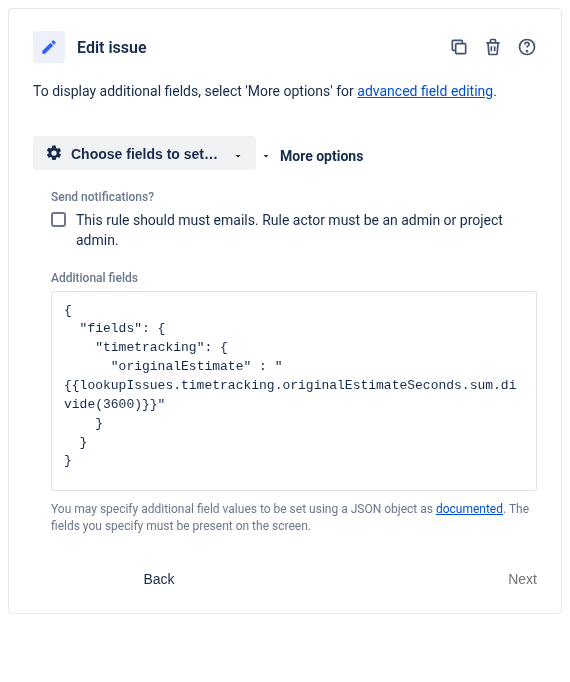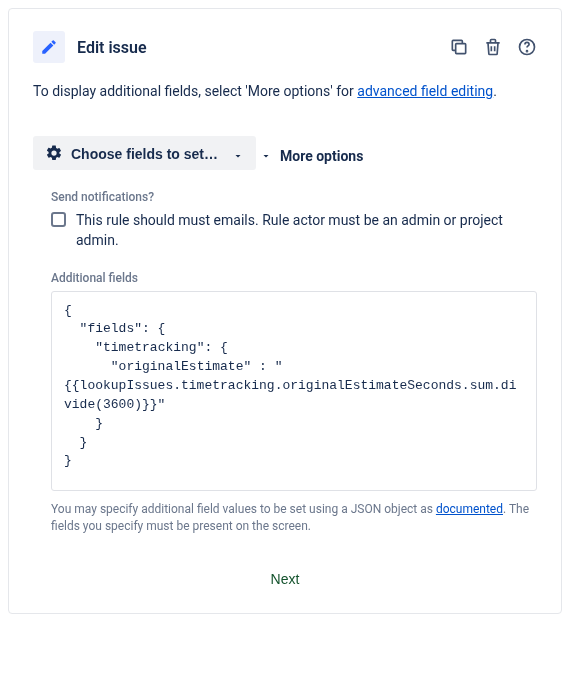--- a/index.html
+++ b/index.html
@@ -143,21 +143,21 @@
       flex: 1;
       text-align: center;
       font-size: 14px;
       font-weight: 500;
       padding: 8px 0;
       background: transparent;
       border: none;
       cursor: pointer;
     }
     .back-btn { color: #172b4d; }
-    .next-btn { color: #14532d; cursor: default; }
+    .next-btn { color: #737373; cursor: default; text-align: right; }
   </style>
 </head>
 <body>
 
 <div class="panel">
 
   <div class="header">
     <div class="icon-box">
       <svg width="18" height="18" viewBox="0 0 24 24" fill="#2962ff">
         <path d="M3 17.25V21h3.75L17.81 9.94l-3.75-3.75L3 17.25zM20.71 7.04a1 1 0 0 0 0-1.41l-2.34-2.34a1 1 0 0 0-1.41 0l-1.83 1.83 3.75 3.75 1.83-1.83z"></path>
@@ -222,16 +222,17 @@
       "originalEstimate" : "{{lookupIssues.timetracking.originalEstimateSeconds.sum.divide(3600)}}"
     }
   }
 }</textarea>
     <div class="hint">
       <span>You may specify additional field values to be set using a JSON object as </span><a href="#">documented</a><span>. The fields you specify must be present on the screen.</span>
     </div>
   </div>
 
   <div class="footer">
+    <button class="footer-btn back-btn">Back</button>
     <button class="footer-btn next-btn" disabled="">Next</button>
   </div>
 
 </div>
 
 </body></html>

